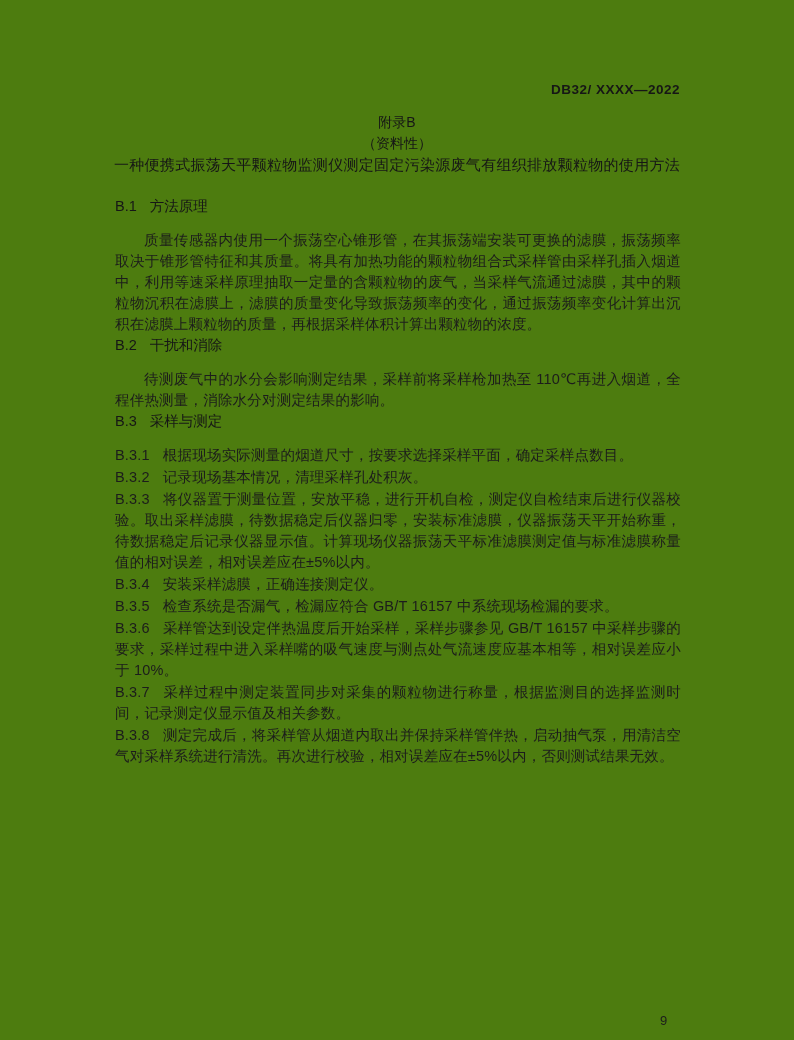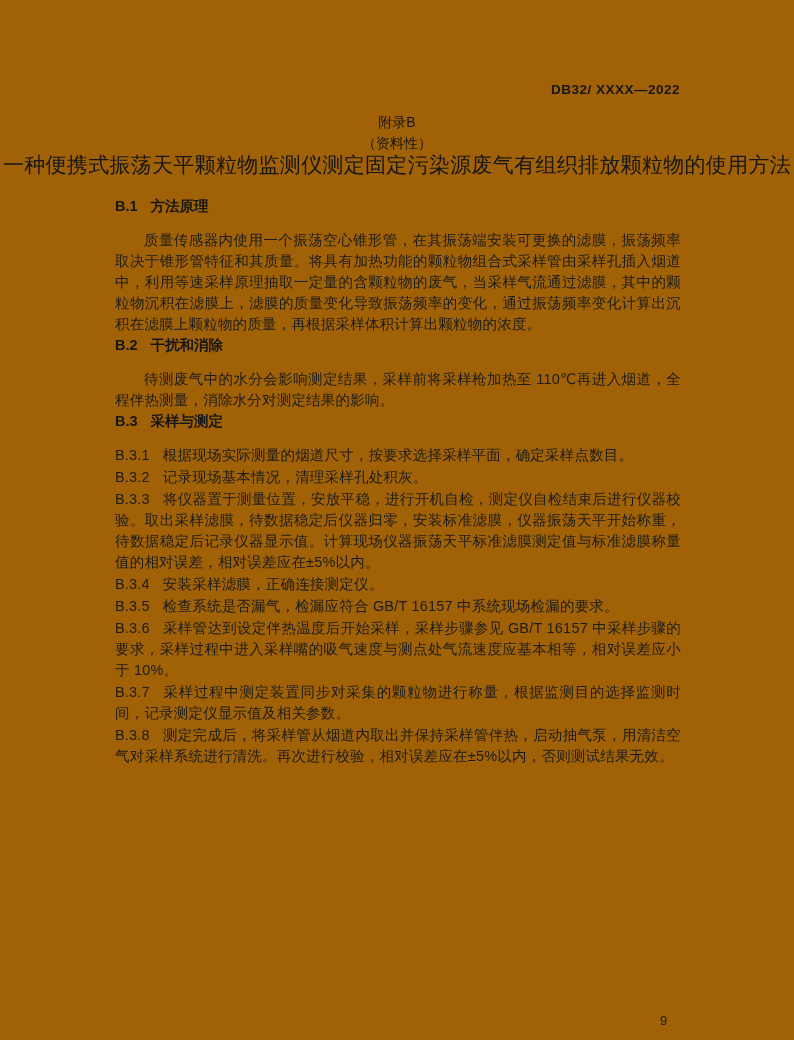--- a/index.html
+++ b/index.html
@@ -1,20 +1,20 @@
 <!DOCTYPE html>
 <html><head>
 <meta charset="utf-8">
 <style>
   html, body { margin: 0; padding: 0; background: #ffffff; }
   .page {
     position: relative;
     width: 794px;
     height: 1040px;
-    background: #a16207;
+    background: #4d7c0f;
     font-family: "Liberation Sans", "DejaVu Sans", sans-serif;
     color: #1c1c1c;
     overflow: hidden;
   }
   .doc-header {
     position: absolute;
     top: 82px;
     right: 114px;
     font-size: 13.5px;
     font-weight: bold;
@@ -25,30 +25,30 @@
     position: absolute;
     top: 112px;
     left: 0;
     right: 0;
     text-align: center;
     font-weight: normal;
     color: #161616;
   }
   .title-appendix { font-size: 14px; line-height: 21px; }
   .title-type     { font-size: 14px; line-height: 21px; }
-  .title-name     { font-size: 21px; line-height: 22px; letter-spacing: 0.3px; text-align: center; }
+  .title-name     { font-size: 15px; line-height: 22px; letter-spacing: 0.3px; text-align: center; }
   .content {
     position: absolute;
     top: 196px;
     left: 115px;
     width: 566px;
   }
   .sec-heading {
     font-size: 14.5px;
-    font-weight: bold;
+    font-weight: normal;
     line-height: 21px;
     margin: 0;
     color: #161616;
   }
   .sec-heading .sec-id { margin-right: 13px; }
   .sec-heading-gap { }
   .para {
     font-size: 14.5px;
     line-height: 21px;
     text-align: justify;

